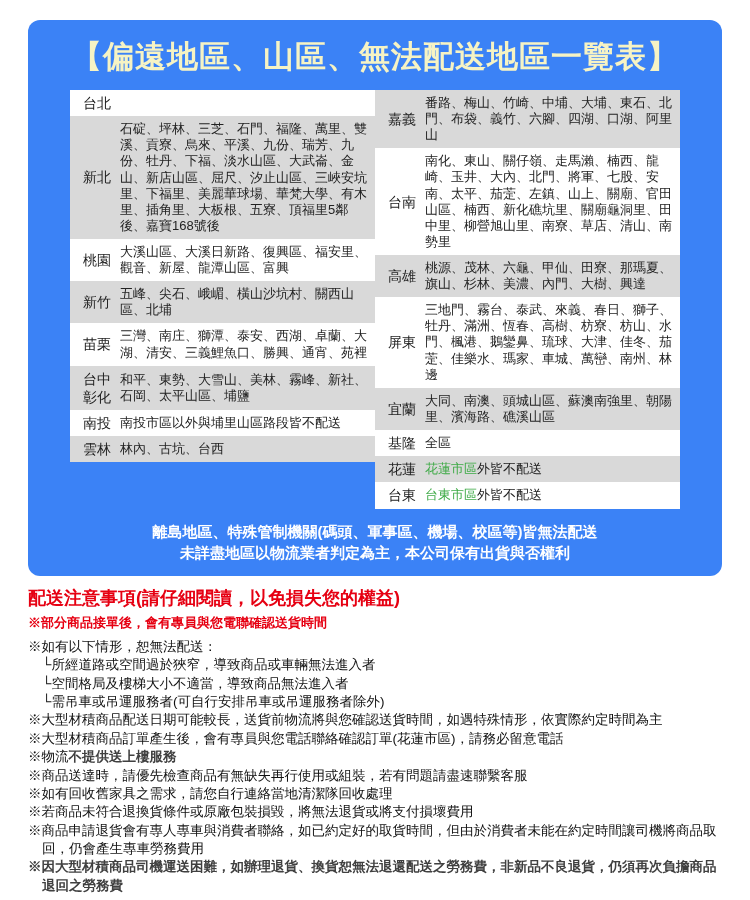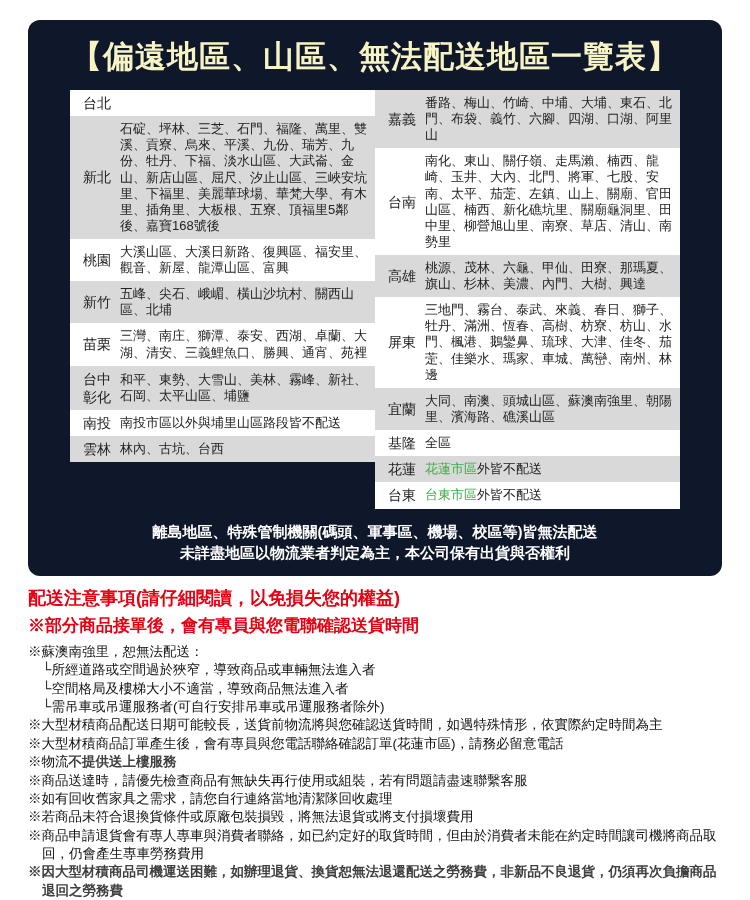--- a/index.html
+++ b/index.html
@@ -1,21 +1,21 @@
 <!DOCTYPE html>
 <html><head>
 <meta charset="utf-8">
 <style>
   html,body{margin:0;padding:0;}
   body{
     width:750px;height:900px;overflow:hidden;background:#ffffff;
     font-family:"Liberation Sans",sans-serif;
   }
   .panel{
-    margin:20px 28px 0;background:#0f172a;border-radius:12px;
+    margin:20px 28px 0;background:#3b82f6;border-radius:12px;
     padding:8px 42px 12px;box-sizing:border-box;
   }
   .panel-title{
     text-align:center;color:#f6f3c4;font-size:31px;font-weight:bold;
     letter-spacing:1px;padding:8px 0 12px;white-space:nowrap;
   }
   .tables{display:flex;gap:0;}
   .rtable{flex:1;display:flex;flex-direction:column;}
   .rtable.left .trow:nth-child(even){background:#d9d9d9;}
   .rtable.right .trow:nth-child(odd){background:#d9d9d9;}
@@ -28,21 +28,21 @@
     flex:1;padding:5px 8px 5px 4px;font-size:13px;line-height:1.24;color:#222;
     word-break:break-all;
   }
   .green{color:#3eaa46;}
   .panel-footer{
     margin-top:12px;text-align:center;color:#ffffff;font-weight:bold;
     font-size:15px;line-height:1.45;
   }
   .notice{margin:10px 28px 0;}
   .n-heading{color:#e60012;font-weight:bold;font-size:18px;margin-bottom:4px;}
-  .n-sub{color:#e60012;font-weight:bold;font-size:17px;margin-bottom:4px;}
+  .n-sub{color:#e60012;font-weight:bold;font-size:13px;margin-bottom:4px;}
   .nitem{
     font-size:13.5px;line-height:1.36;color:#111;
     padding-left:14px;text-indent:-14px;
   }
   .nitem:first-child{margin-top:6px;}
   .nitem.indent{margin-left:14px;}
   .nitem .red{color:#404040;font-weight:bold;}
 </style>
 </head>
 <body>
@@ -121,21 +121,21 @@
   <div class="panel-footer">
     <div>離島地區、特殊管制機關(碼頭、軍事區、機場、校區等)皆無法配送</div>
     <div>未詳盡地區以物流業者判定為主，本公司保有出貨與否權利</div>
   </div>
 </div>
 
 <div class="notice">
   <div class="n-heading">配送注意事項(請仔細閱讀，以免損失您的權益)</div>
   <div class="n-sub">※部分商品接單後，會有專員與您電聯確認送貨時間</div>
   <div id="notice-items">
-      <div class="nitem"><span>※蘇澳南強里，恕無法配送：</span></div>
+      <div class="nitem"><span>※如有以下情形，恕無法配送：</span></div>
       <div class="nitem indent"><span>└所經道路或空間過於狹窄，導致商品或車輛無法進入者</span></div>
       <div class="nitem indent"><span>└空間格局及樓梯大小不適當，導致商品無法進入者</span></div>
       <div class="nitem indent"><span>└需吊車或吊運服務者(可自行安排吊車或吊運服務者除外)</span></div>
       <div class="nitem"><span>※大型材積商品配送日期可能較長，送貨前物流將與您確認送貨時間，如遇特殊情形，依實際約定時間為主</span></div>
       <div class="nitem"><span>※大型材積商品訂單產生後，會有專員與您電話聯絡確認訂單(花蓮市區)，請務必留意電話</span></div>
       <div class="nitem"><span>※物流</span><span class="red">不提供送上樓服務</span></div>
       <div class="nitem"><span>※商品送達時，請優先檢查商品有無缺失再行使用或組裝，若有問題請盡速聯繫客服</span></div>
       <div class="nitem"><span>※如有回收舊家具之需求，請您自行連絡當地清潔隊回收處理</span></div>
       <div class="nitem"><span>※若商品未符合退換貨條件或原廠包裝損毀，將無法退貨或將支付損壞費用</span></div>
       <div class="nitem"><span>※商品申請退貨會有專人專車與消費者聯絡，如已約定好的取貨時間，但由於消費者未能在約定時間讓司機將商品取回，仍會產生專車勞務費用</span></div>

